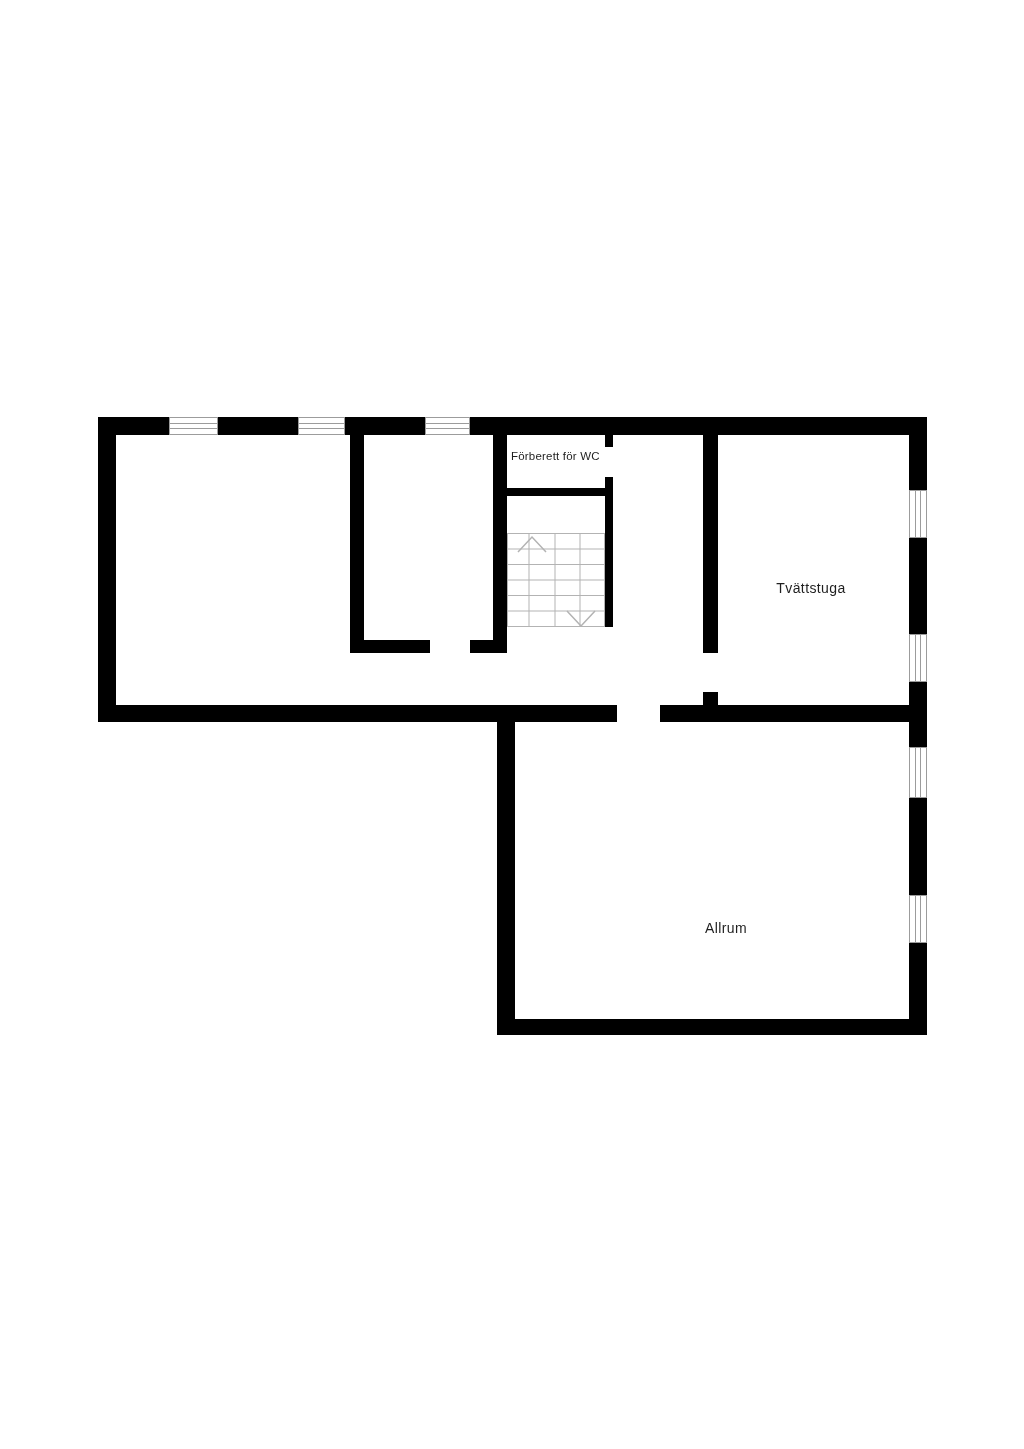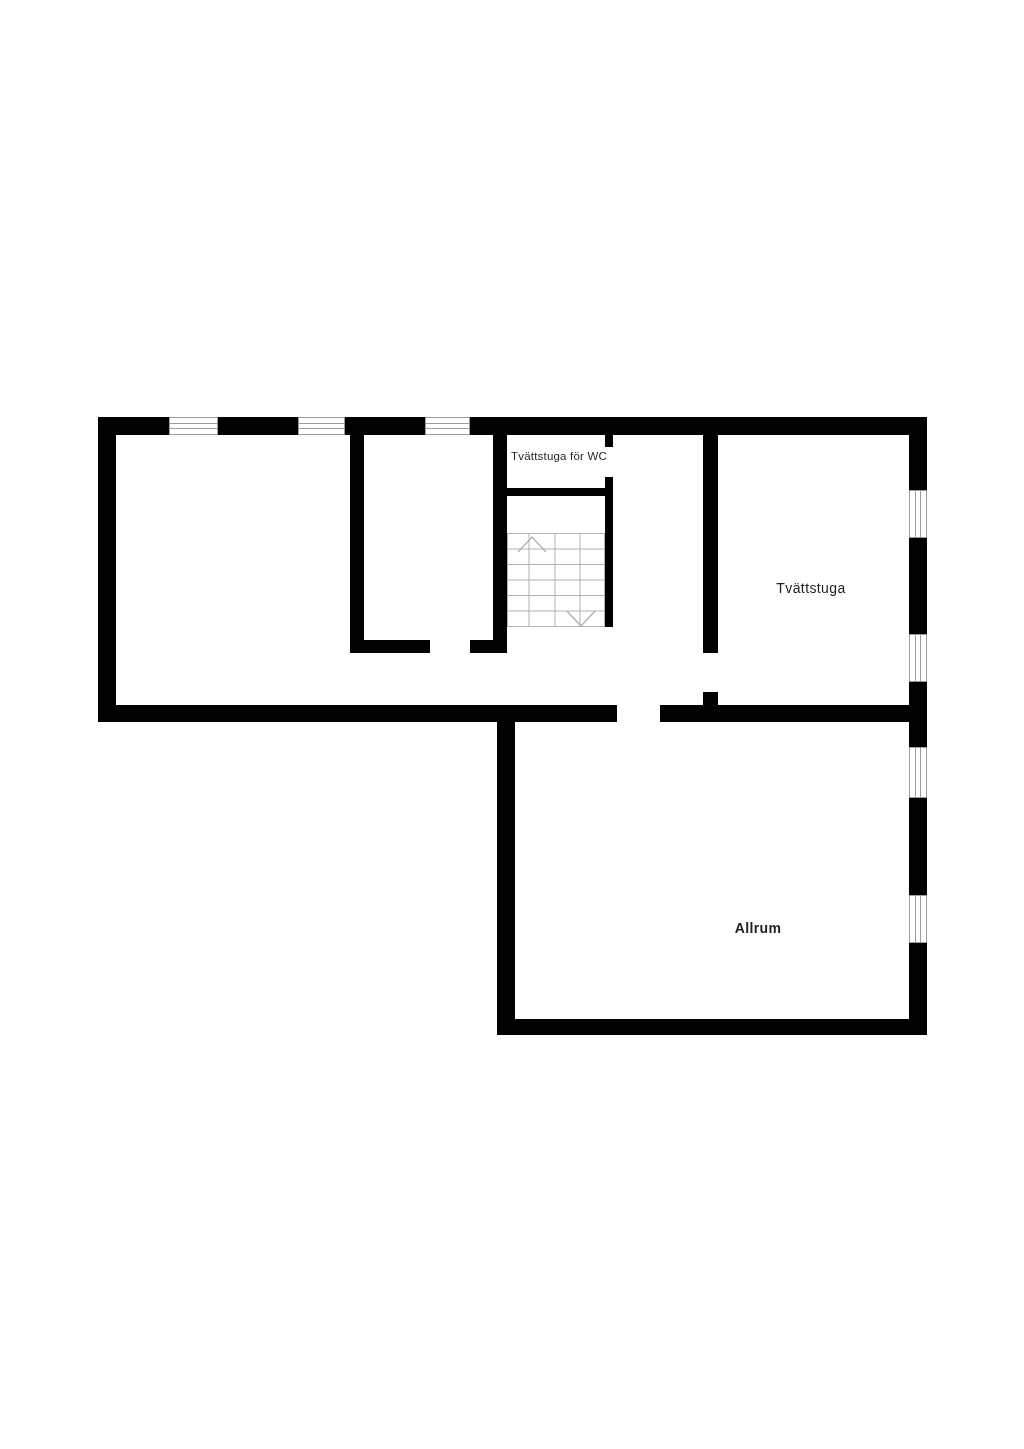--- a/index.html
+++ b/index.html
@@ -123,17 +123,17 @@
       <line x1="0.5" y1="0" x2="0.5" y2="94"></line>
       <line x1="22" y1="0" x2="22" y2="94"></line>
       <line x1="48" y1="0" x2="48" y2="94"></line>
       <line x1="73" y1="0" x2="73" y2="94"></line>
       <line x1="97.5" y1="0" x2="97.5" y2="94"></line>
     </g>
     <polyline points="11,19 25,4 39,19" fill="none" stroke="#b3b3b3" stroke-width="1.5"></polyline>
     <polyline points="60,78 74,93 88,78" fill="none" stroke="#b3b3b3" stroke-width="1.5"></polyline>
   </svg>
 
-  <div class="room-label label-small" style="left:511px; top:450px;">Tvättstuga för WC</div>
+  <div class="room-label label-small" style="left:511px; top:450px;">Förberett för WC</div>
   <div class="room-label label-large" style="left:750px; top:580px; width:122px;">Tvättstuga</div>
-  <div class="room-label label-large" style="left:692px; top:920px; width:132px;font-weight:bold;">Allrum</div>
+  <div class="room-label label-large" style="left:660px; top:920px; width:132px;">Allrum</div>
 
 </div>
 
 </body></html>

